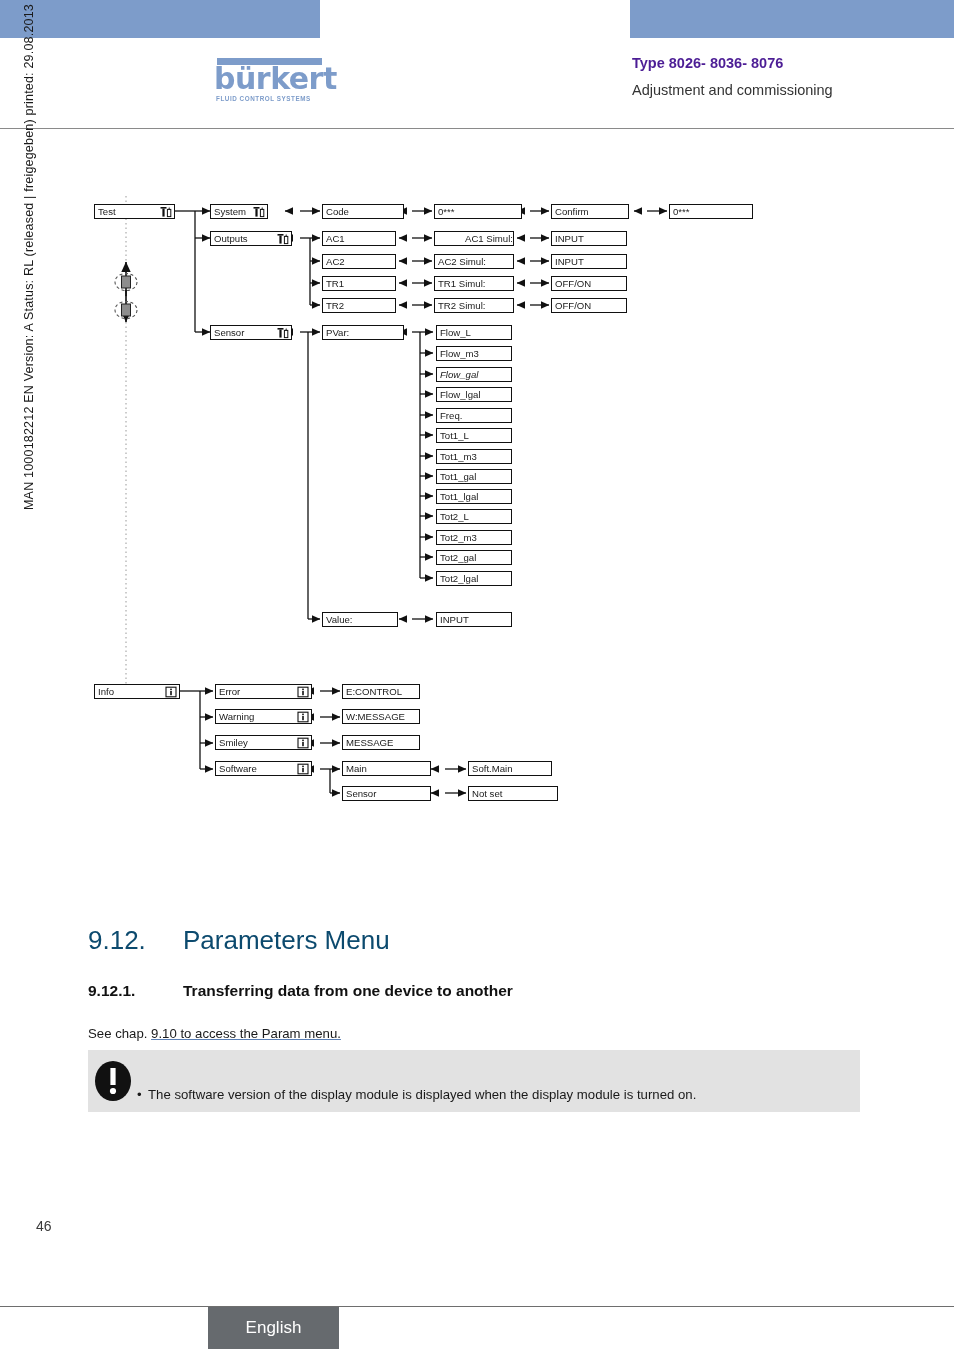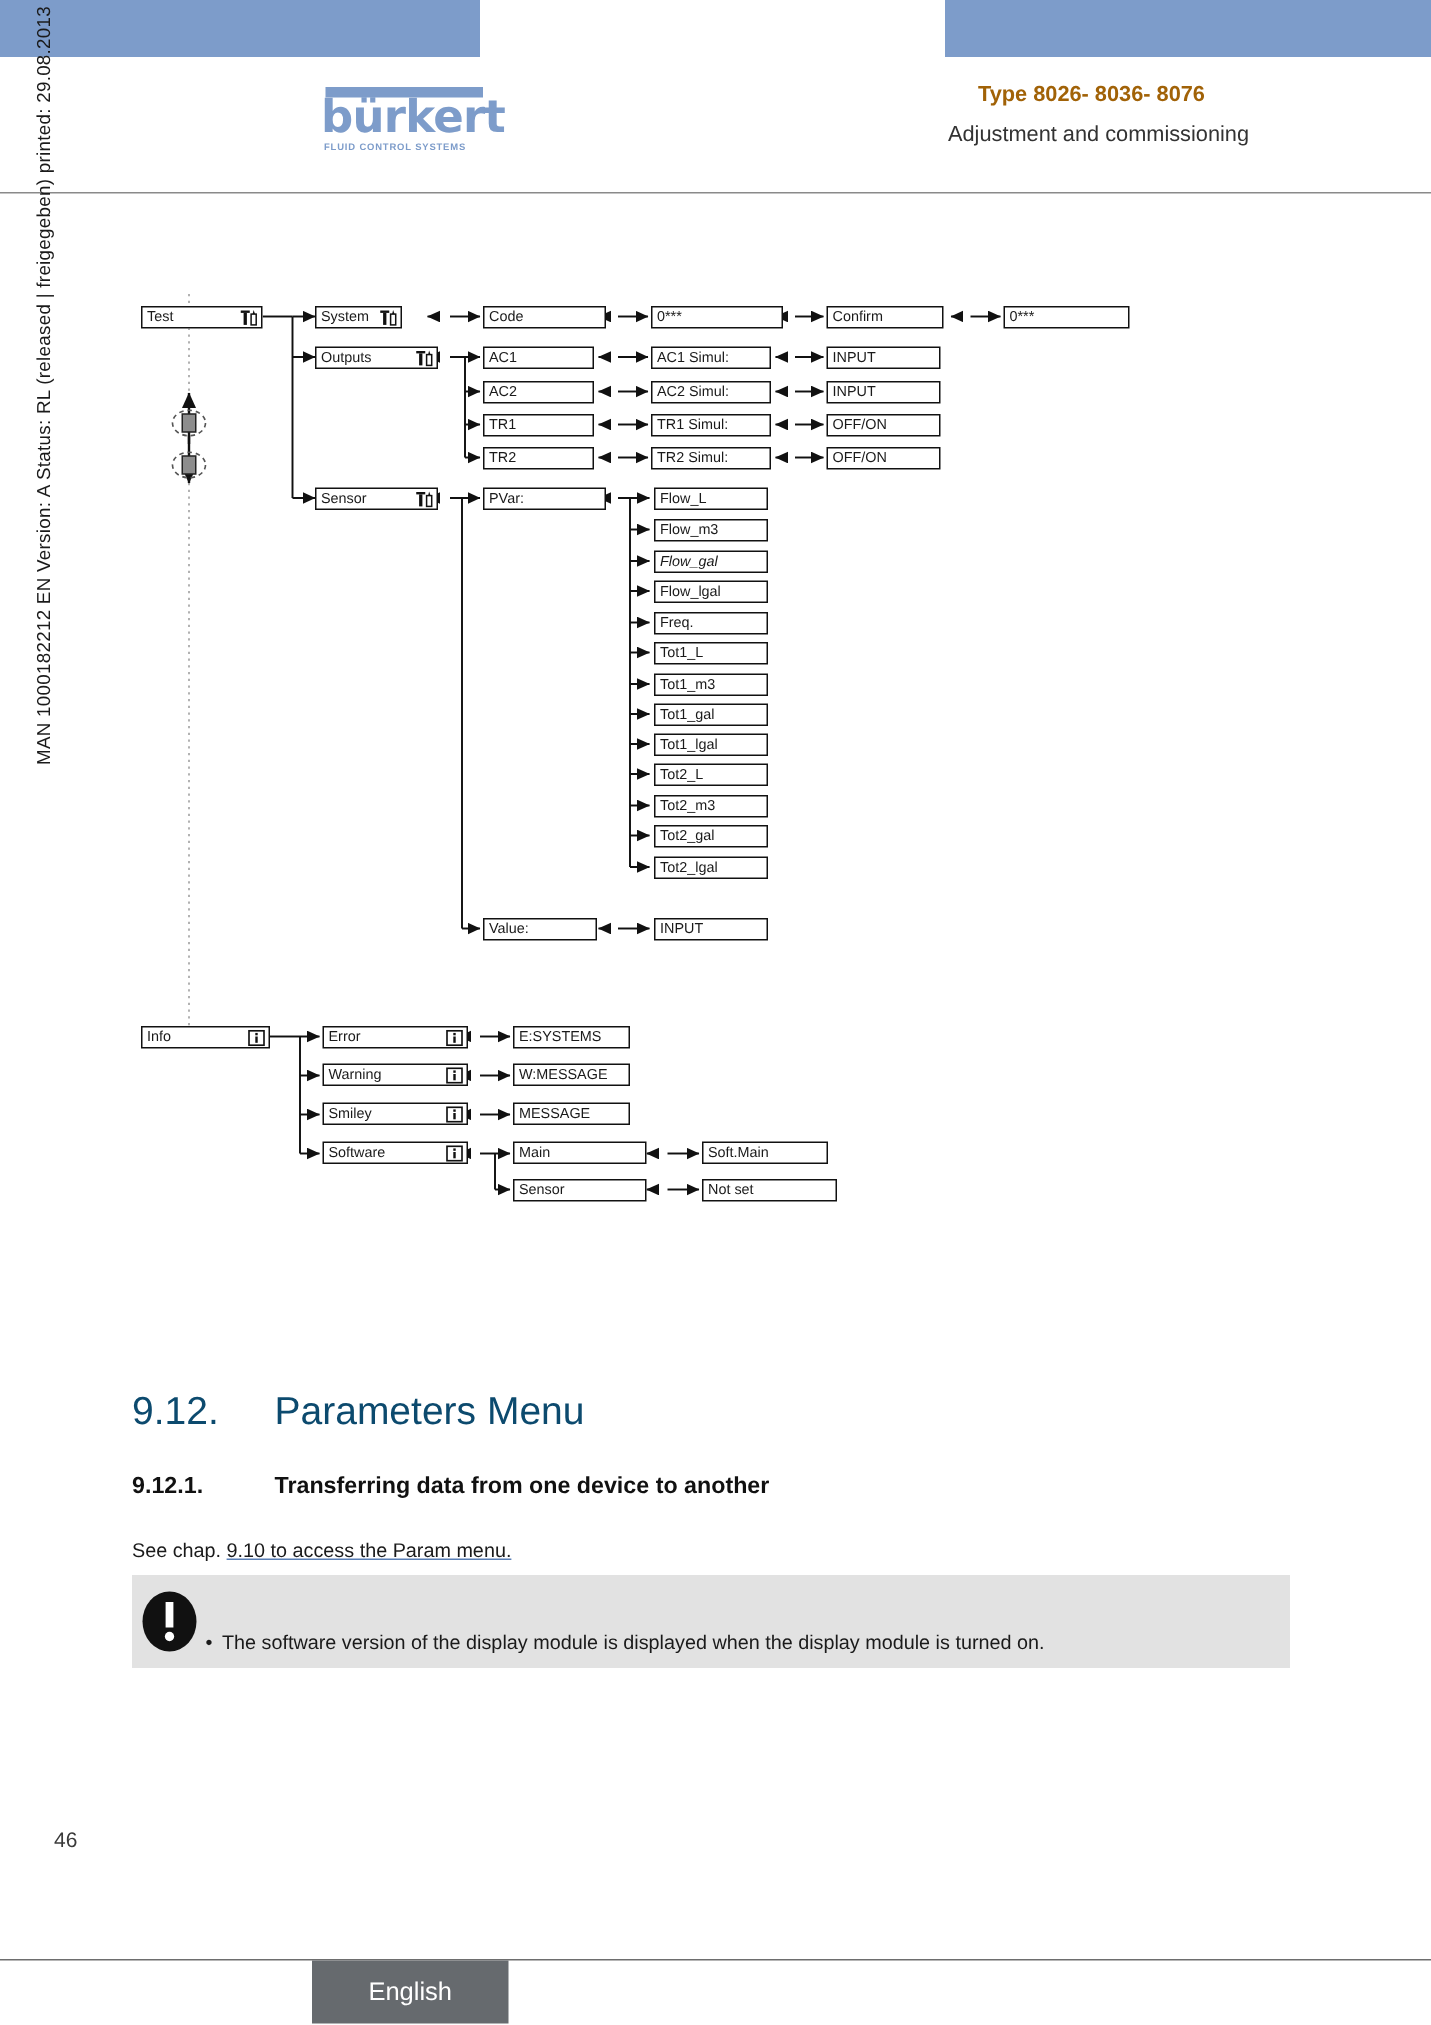--- a/index.html
+++ b/index.html
@@ -50,22 +50,21 @@
     font-weight: bold;
     font-size: 6.3px;
     letter-spacing: 0.55px;
     color: #7d9cca;
     margin-top: 1px;
     margin-left: 2px;
   }
   .hdr-type {
     position: absolute; left: 632px; top: 55px;
     font-size: 14.5px; font-weight: bold;
-    color: #a16207;
-    margin-left: 20px;
+    color: #4c1d95;
   }
   .hdr-sub {
     position: absolute; left: 632px; top: 82px;
     font-size: 14.5px; font-weight: normal;
     color: #333;
   }
   .hdr-rule {
     position: absolute; left: 0; top: 128px;
     width: 954px; height: 1px;
     background: #8a8a8a;
@@ -350,21 +349,21 @@
     <rect x="0.5" y="1" width="6" height="1.6" fill="#111"></rect>
       <rect x="2.4" y="2.6" width="2.2" height="8" fill="#111"></rect>
     <rect x="7.4" y="3.4" width="3.4" height="7.2" fill="none" stroke="#111" stroke-width="1"></rect>
     <path d="M8.4,3.4 L9.1,0.7 L10,3.4" fill="#111"></path>
   </svg>
 </div>
 
 <div class="dg-box" style="left:322px;top:231px;width:74px;">
   <span class="lbl">AC1</span>
 </div>
-<div class="dg-box" style="left:434px;top:231px;width:80px;">
+<div class="dg-box" style="left:434px;top:231px;width:80px;text-align:right;">
   <span class="lbl">AC1 Simul:</span>
 </div>
 <div class="dg-box" style="left:551px;top:231px;width:76px;">
   <span class="lbl">INPUT</span>
 </div>
 
 <div class="dg-box" style="left:322px;top:254px;width:74px;">
   <span class="lbl">AC2</span>
 </div>
 <div class="dg-box" style="left:434px;top:254px;width:80px;">
@@ -439,21 +438,21 @@
 
 <div class="dg-box" style="left:215px;top:684px;width:97px;">
   <span class="lbl">Error</span>
   <svg class="dg-icon" viewBox="0 0 12 12">
     <rect x="1" y="1.2" width="10" height="9.6" fill="none" stroke="#111" stroke-width="1.1"></rect>
     <rect x="5.2" y="2.6" width="1.6" height="1.6" fill="#111"></rect>
     <rect x="5.2" y="5" width="1.6" height="4.2" fill="#111"></rect>
   </svg>
 </div>
 <div class="dg-box" style="left:342px;top:684px;width:78px;">
-  <span class="lbl">E:SYSTEMS</span>
+  <span class="lbl">E:CONTROL</span>
 </div>
 
 <div class="dg-box" style="left:215px;top:709px;width:97px;">
   <span class="lbl">Warning</span>
   <svg class="dg-icon" viewBox="0 0 12 12">
     <rect x="1" y="1.2" width="10" height="9.6" fill="none" stroke="#111" stroke-width="1.1"></rect>
     <rect x="5.2" y="2.6" width="1.6" height="1.6" fill="#111"></rect>
     <rect x="5.2" y="5" width="1.6" height="4.2" fill="#111"></rect>
   </svg>
 </div>

